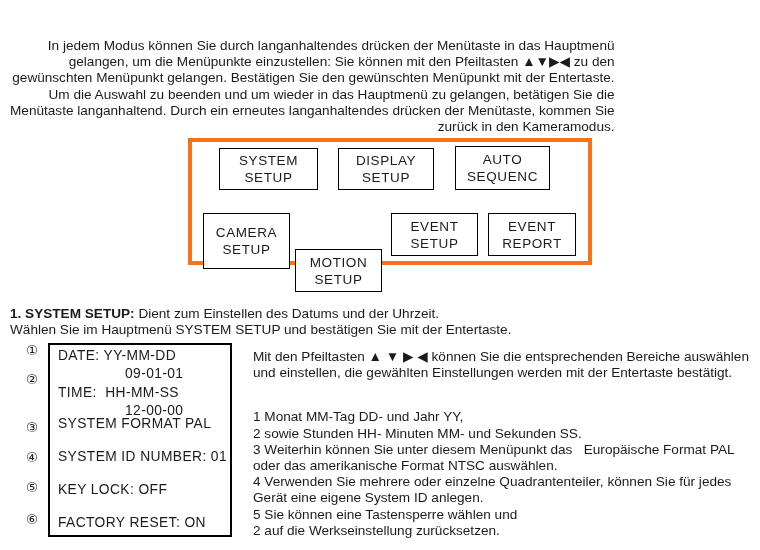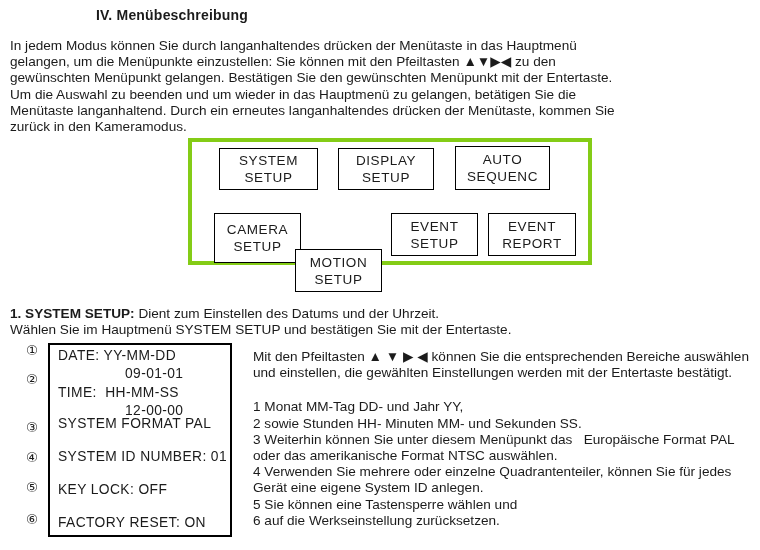--- a/index.html
+++ b/index.html
@@ -19,28 +19,28 @@
     font-weight: bold;
     letter-spacing: 0.2px;
     white-space: pre;
   }
   .intro {
     position: absolute;
     left: 10px; top: 38px;
     font-size: 13.6px;
     line-height: 16.2px;
   }
-  .intro div { white-space: pre; }
+  .intro div { white-space: pre; text-align: right; }
 
   
   .menu-box {
     position: absolute;
     left: 188px; top: 138px;
     width: 404px; height: 127px;
-    border: 4px solid #84cc16;
+    border: 4px solid #f97316;
     box-sizing: border-box;
     background: #fff;
   }
   .menu-btn {
     position: absolute;
     box-sizing: border-box;
     border: 1.5px solid #000;
     background: #fff;
     display: flex;
     flex-direction: column;
@@ -48,21 +48,21 @@
     justify-content: center;
     text-align: center;
     font-size: 13.5px;
     line-height: 17px;
     letter-spacing: 0.6px;
     white-space: pre;
   }
   .b-system  { left: 27px;  top: 6px;  width: 99px; height: 42px; }
   .b-display { left: 146px; top: 6px;  width: 96px; height: 42px; }
   .b-auto    { left: 263px; top: 4px;  width: 95px; height: 44px; }
-  .b-camera  { left: 22px;   top: 71px; width: 87px; height: 50px; }
+  .b-camera  { left: 11px;   top: 71px; width: 87px; height: 56px; }
   .b-motion  { left: 103px; top: 71px; width: 87px; height: 43px; margin-top: 36px; }
   .b-esetup  { left: 199px; top: 71px; width: 87px; height: 43px; }
   .b-ereport { left: 296px; top: 71px; width: 88px; height: 43px; }
 
   .section1 {
     position: absolute;
     left: 10px; top: 278px;
     font-size: 13.6px;
     line-height: 16.2px;
     margin-top: 28px;
@@ -104,28 +104,27 @@
   .m-4 { top: 479px; }
   .m-5 { top: 511px; }
 
   .notes {
     position: absolute;
     left: 253px; top: 349px;
     font-size: 13.6px;
     line-height: 16.2px;
   }
   .notes div { white-space: pre; }
-  .notes .gap-above { margin-top: 18px; }
+  .notes .gap-above { margin-top: 28px; }
 </style>
 </head>
 <body>
 
 <div id="page">
 
-  <div class="title">IV. Menübeschreibung</div>
 
   <div class="intro">
     <div>In jedem Modus können Sie durch langanhaltendes drücken der Menütaste in das Hauptmenü</div>
     <div>gelangen, um die Menüpunkte einzustellen: Sie können mit den Pfeiltasten ▲▼▶◀ zu den</div>
     <div>gewünschten Menüpunkt gelangen. Bestätigen Sie den gewünschten Menüpunkt mit der Entertaste.</div>
     <div>Um die Auswahl zu beenden und um wieder in das Hauptmenü zu gelangen, betätigen Sie die</div>
     <div>Menütaste langanhaltend. Durch ein erneutes langanhaltendes drücken der Menütaste, kommen Sie</div>
     <div>zurück in den Kameramodus.</div>
   </div>
 
@@ -186,16 +185,16 @@
   <div class="notes">
     <div>Mit den Pfeiltasten ▲ ▼ ▶ ◀ können Sie die entsprechenden Bereiche auswählen</div>
     <div>und einstellen, die gewählten Einstellungen werden mit der Entertaste bestätigt.</div>
     <div class="gap-above">1 Monat MM-Tag DD- und Jahr YY,</div>
     <div>2 sowie Stunden HH- Minuten MM- und Sekunden SS.</div>
     <div>3 Weiterhin können Sie unter diesem Menüpunkt das   Europäische Format PAL</div>
     <div>oder das amerikanische Format NTSC auswählen.</div>
     <div>4 Verwenden Sie mehrere oder einzelne Quadrantenteiler, können Sie für jedes</div>
     <div>Gerät eine eigene System ID anlegen.</div>
     <div>5 Sie können eine Tastensperre wählen und</div>
-    <div>6 auf die Werkseinstellung zurücksetzen.</div>
+    <div>2 auf die Werkseinstellung zurücksetzen.</div>
   </div>
 
 </div>
 
 </body></html>

